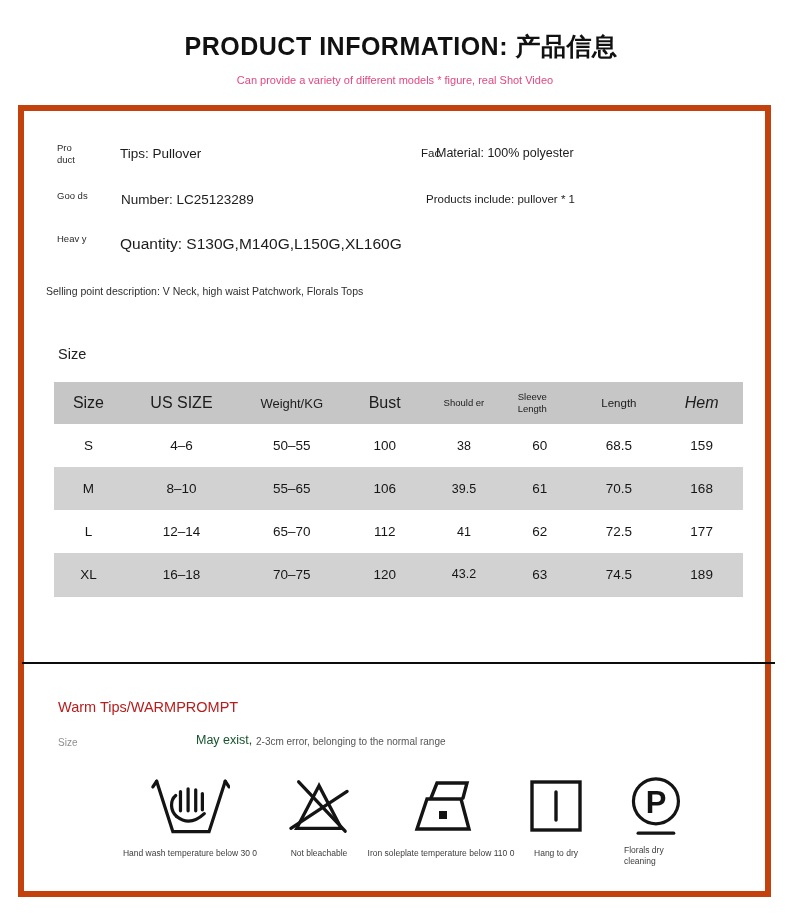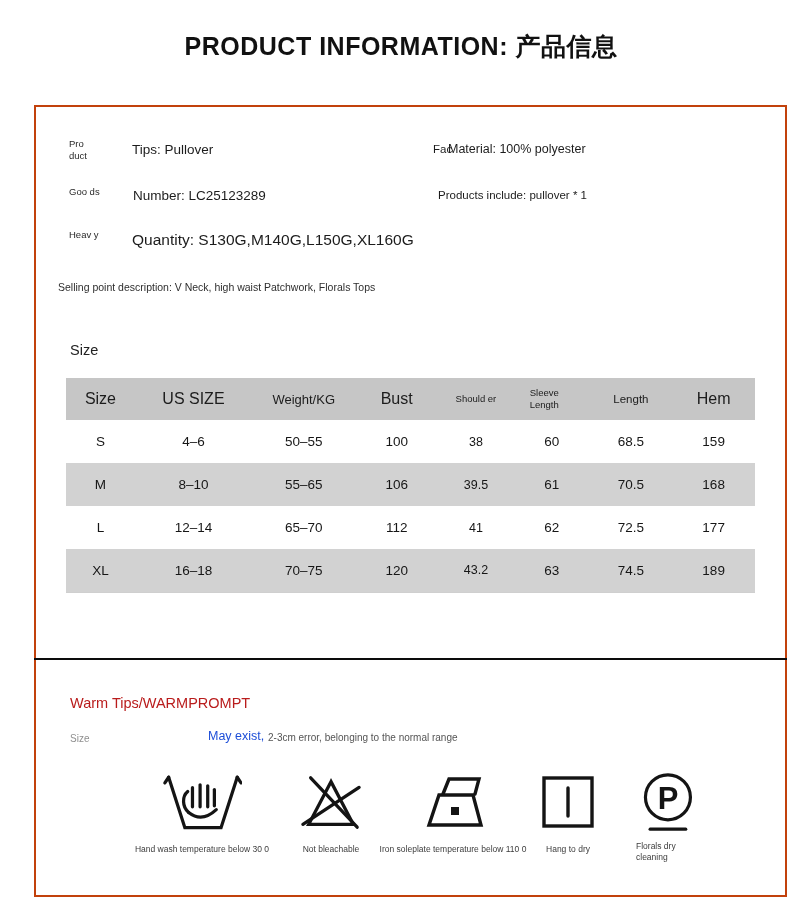--- a/index.html
+++ b/index.html
@@ -6,21 +6,21 @@
   html,body { width:790px; height:923px; background:#ffffff;
     font-family:"Liberation Sans","DejaVu Sans",sans-serif; color:#1c1c1c; }
   .page { position:relative; width:790px; height:923px; background:#fff; overflow:hidden; }
 
   .title { position:absolute; top:30px; left:0; width:100%; text-align:center;
     font-size:25px; font-weight:700; letter-spacing:.5px; color:#111;padding-left:12px; }
   .subtitle { position:absolute; top:74px; left:0; width:100%; text-align:center;
     font-size:11px; color:#e3487f; }
 
   .info-box { position:absolute; left:18px; top:105px; width:753px; height:792px;
-    border:2px solid #c2410c; background:#fff;margin-left:16px; }
+    border:6px solid #c2410c; background:#fff; }
 
   .side-label { position:absolute; width:32px; font-size:9.5px; line-height:1.25; color:#2a2a2a; }
   .lbl1 { left:33px; top:31px; }
   .lbl2 { left:33px; top:79px; }
   .lbl3 { left:33px; top:122px; }
 
   .val-name   { position:absolute; left:96px;  top:35px;  font-size:13.5px; }
   .lbl-fac    { position:absolute; left:397px; top:36px;  font-size:11.5px;text-align:center; }
   .val-mat    { position:absolute; left:412px; top:35px;  font-size:12.5px; }
   .val-number { position:absolute; left:97px;  top:81px;  font-size:13.5px; }
@@ -31,48 +31,49 @@
   .size-heading { position:absolute; left:34px; top:235px; font-size:14.5px; color:#222; }
 
   .size-table { position:absolute; left:30px; top:271px; width:689px;
     border-collapse:collapse; table-layout:fixed; border-bottom:1px solid #cfcfcf; }
   .size-table th, .size-table td { text-align:center; vertical-align:middle;
     font-weight:400; padding:0; }
   .size-table thead tr { background:#c6c6c6; height:42px; }
   .size-table tbody tr { background:#fff; height:43px; }
   .size-table tbody tr.alt { background:#d2d2d2; }
   .c0{width:10%;} .c1{width:17%;} .c2{width:15%;} .c3{width:12%;}
-  .c4{width:11%;} .c5{width:11%;} .c6{width:12%;} .c7{width:12%;}
+  .c4{width:11%;} .c5{width:11%;} .c6{width:12%;} .c7{width:12%;font-style:italic;}
   .h-lg{ font-size:16px; } .h-md{ font-size:13px; } .h-sm{ font-size:9.5px; }
   .h-len{ font-size:11.5px; }
   .h-wrap{ display:inline-block; max-width:44px; text-align:left; line-height:1.25; }
   .size-table td { font-size:13.5px; color:#161616; }
   .size-table td.col4 { font-size:12.5px; }
 
   .divider { position:absolute; left:-2px; top:551px; width:753px; border-top:2px solid #0c0c0c; }
 
   .warm-heading { position:absolute; left:34px; top:588px; font-size:14.5px; color:#b91c1c; }
   .tip-size   { position:absolute; left:34px;  top:626px; font-size:10px;   color:#8f8f8f; }
-  .tip-main   { position:absolute; left:172px; top:622px; font-size:12.5px; color:#1d4ed8; }
+  .tip-main   { position:absolute; left:172px; top:622px; font-size:12.5px; color:#14532d; }
   .tip-detail { position:absolute; left:232px; top:625px; font-size:10px;   color:#555; }
 
   .care-block { position:absolute; top:659px; width:160px; transform:translateX(-50%);
     text-align:center; }
   .care-block .icon-holder { height:72px; display:flex; align-items:center; justify-content:center; }
   .care-label { display:inline-block; margin-top:3px; font-size:8.5px; color:#3c3c3c; line-height:1.3; }
   .cb1{ left:166px; } .cb2{ left:295px; } .cb3{ left:417px; } .cb4{ left:532px; } .cb5{ left:631px; }
   .cb5 .care-label { max-width:62px; text-align:left; }
   .care-svg { stroke:#141414; stroke-width:3.4; fill:none; stroke-linecap:round; }
 </style>
 </head>
 <body>
 
 <div class="page">
 
   <div class="title">PRODUCT INFORMATION: 产品信息</div>
+  <div class="subtitle" style="color: rgb(227, 72, 127);">Can provide a variety of different models * figure, real Shot Video</div>
 
   <div class="info-box">
 
     <span class="side-label lbl1">Pro duct</span>
     <span class="val-name">Tips: Pullover</span>
     <span class="lbl-fac">Fac</span>
     <span class="val-mat">Material: 100% polyester</span>
 
     <span class="side-label lbl2">Goo ds</span>
     <span class="val-number">Number: LC25123289</span>

